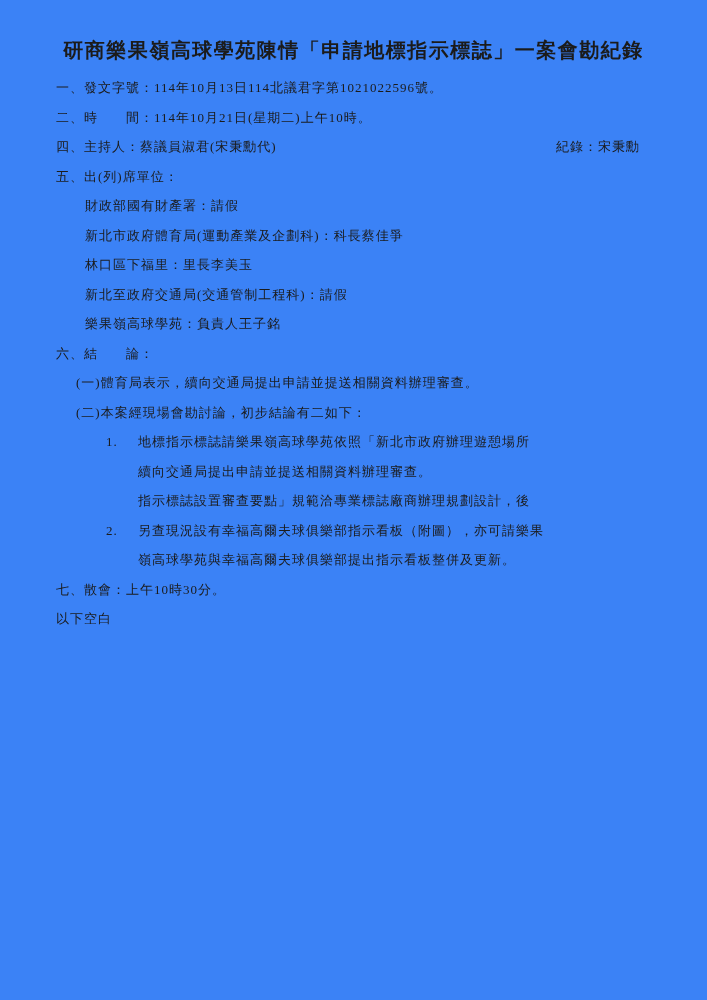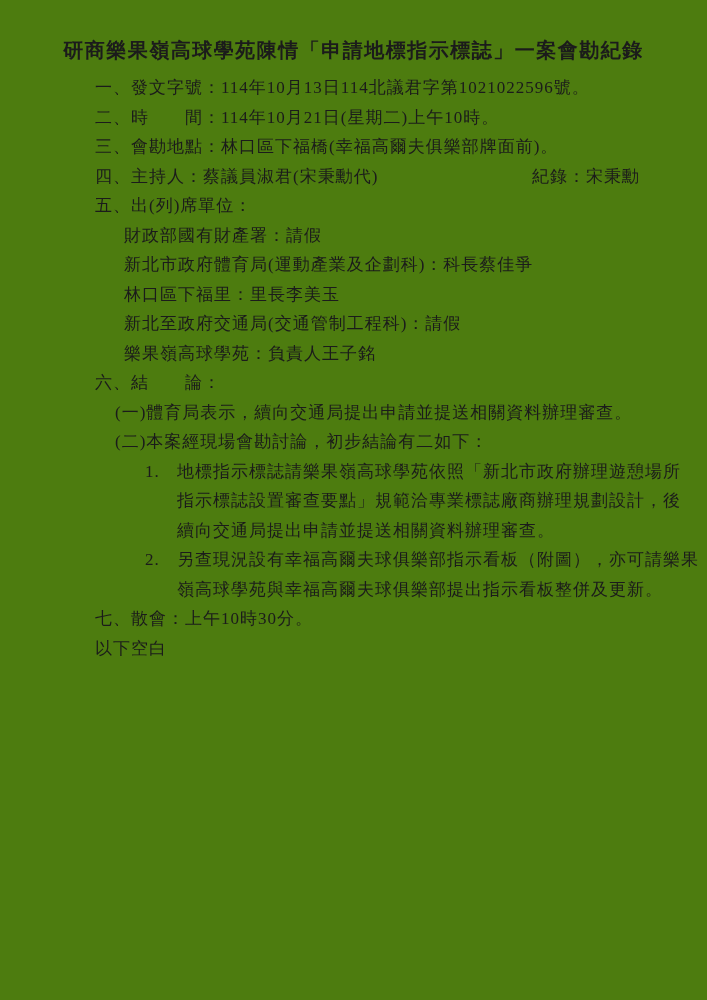--- a/index.html
+++ b/index.html
@@ -4,39 +4,39 @@
 <style>
   html, body {
     margin: 0;
     padding: 0;
     background: #e8e8e8;
   }
   .page {
     width: 707px;
     height: 1000px;
     margin: 0 auto;
-    background: #4d7c0f;
+    background: #3b82f6;
     position: relative;
     overflow: hidden;
     font-family: "Liberation Serif", "DejaVu Serif", serif;
     color: #1b1b1b;
     box-sizing: border-box;
   }
   .doc-title {
     margin: 0;
     padding-top: 36px;
     text-align: center;
     font-size: 20px;
     font-weight: bold;
     letter-spacing: 1.5px;
     line-height: 28px;
   }
   .content {
-    padding: 9px 67px 0 95px;
-    font-size: 17px;
+    padding: 9px 67px 0 56px;
+    font-size: 13px;
     line-height: 29.5px;
     letter-spacing: 1px;
   }
   .line {
     white-space: nowrap;
   }
   .indent-1 {
     padding-left: 29px;
   }
   .indent-paren {
@@ -69,21 +69,20 @@
 <div class="page">
 
   <h1 class="doc-title">研商樂果嶺高球學苑陳情「申請地標指示標誌」一案會勘紀錄</h1>
 
   <div class="content">
 
     <div class="line">一、發文字號：114年10月13日114北議君字第1021022596號。</div>
 
     <div class="line">二、時　　間：114年10月21日(星期二)上午10時。</div>
 
-    <div class="line">三、會勘地點：林口區下福橋(幸福高爾夫俱樂部牌面前)。</div>
 
     <div class="line host-line">
       <span>四、主持人：蔡議員淑君(宋秉勳代)</span>
       <span>紀錄：宋秉勳</span>
     </div>
 
     <div class="line">五、出(列)席單位：</div>
 
     <div class="line indent-1">財政部國有財產署：請假</div>
     <div class="line indent-1">新北市政府體育局(運動產業及企劃科)：科長蔡佳爭</div>
@@ -93,22 +92,22 @@
 
     <div class="line">六、結　　論：</div>
 
     <div class="line indent-paren">(一)體育局表示，續向交通局提出申請並提送相關資料辦理審查。</div>
     <div class="line indent-paren">(二)本案經現場會勘討論，初步結論有二如下：</div>
 
     <div class="line list-item">
       <span class="list-num">1.</span>
       <span>地標指示標誌請樂果嶺高球學苑依照「新北市政府辦理遊憩場所</span>
     </div>
+    <div class="line list-cont">續向交通局提出申請並提送相關資料辦理審查。</div>
     <div class="line list-cont">指示標誌設置審查要點」規範洽專業標誌廠商辦理規劃設計，後</div>
-    <div class="line list-cont">續向交通局提出申請並提送相關資料辦理審查。</div>
 
     <div class="line list-item">
       <span class="list-num">2.</span>
       <span>另查現況設有幸福高爾夫球俱樂部指示看板（附圖），亦可請樂果</span>
     </div>
     <div class="line list-cont">嶺高球學苑與幸福高爾夫球俱樂部提出指示看板整併及更新。</div>
 
     <div class="line">七、散會：上午10時30分。</div>
 
     <div class="line blank-line">以下空白</div>

